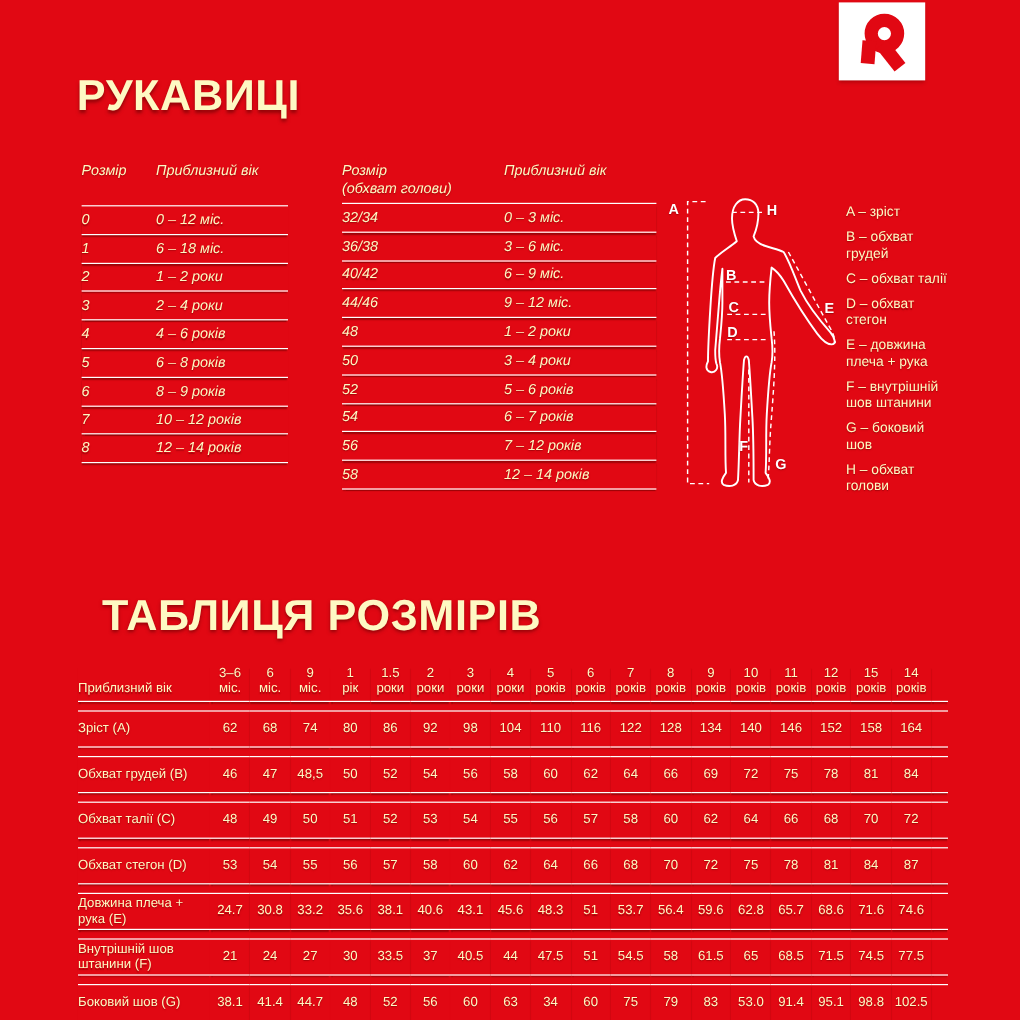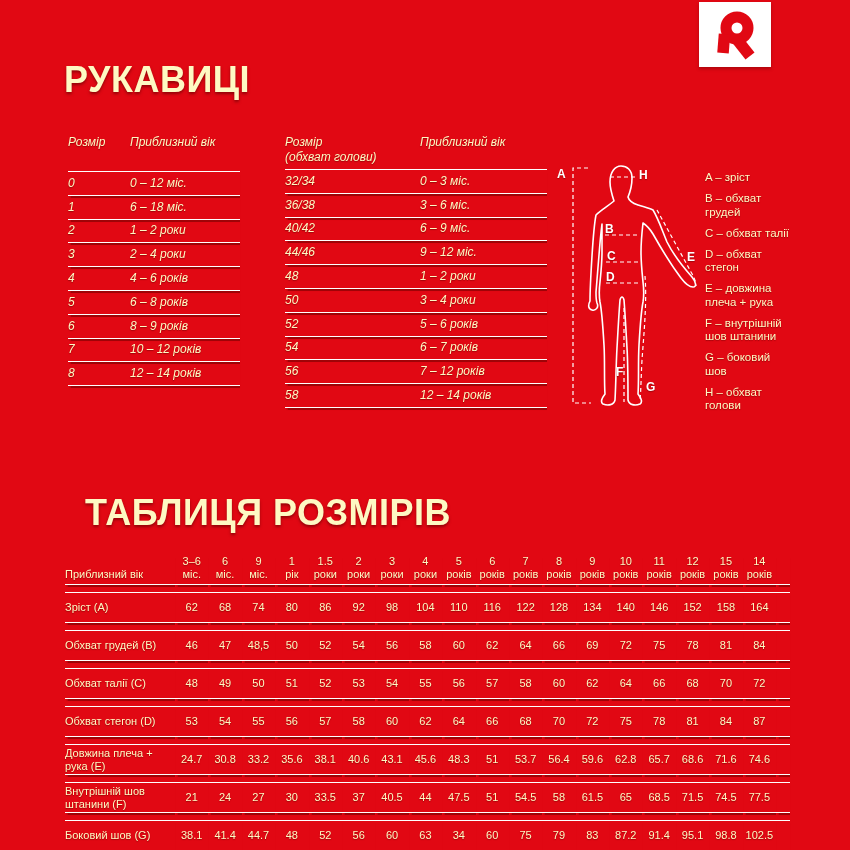--- a/index.html
+++ b/index.html
@@ -456,21 +456,21 @@
             <td class="bt-cell">48</td>
             <td class="bt-cell">52</td>
             <td class="bt-cell">56</td>
             <td class="bt-cell">60</td>
             <td class="bt-cell">63</td>
             <td class="bt-cell">34</td>
             <td class="bt-cell">60</td>
             <td class="bt-cell">75</td>
             <td class="bt-cell">79</td>
             <td class="bt-cell">83</td>
-            <td class="bt-cell">87.2</td>
+            <td class="bt-cell">53.0</td>
             <td class="bt-cell">91.4</td>
             <td class="bt-cell">95.1</td>
             <td class="bt-cell">98.8</td>
             <td class="bt-cell">102.5</td>
             <td class="bt-spacer"></td>
           </tr>
         </tbody>
     </table>
   </div>
 

